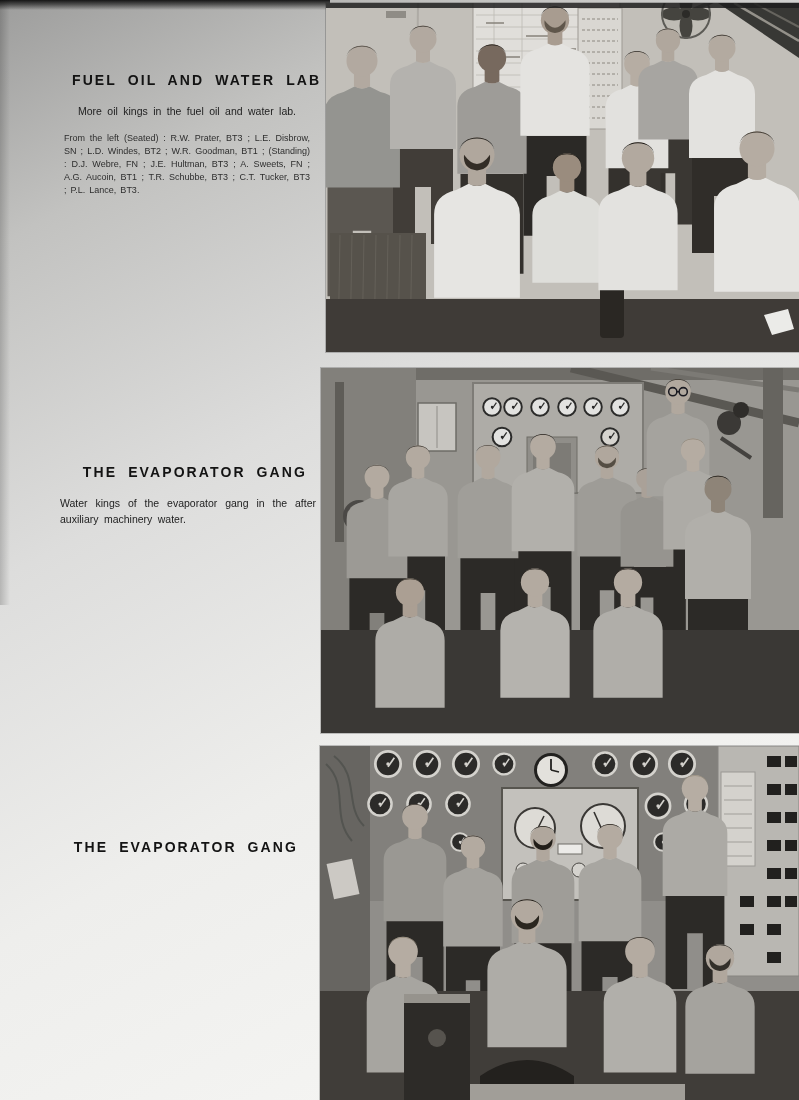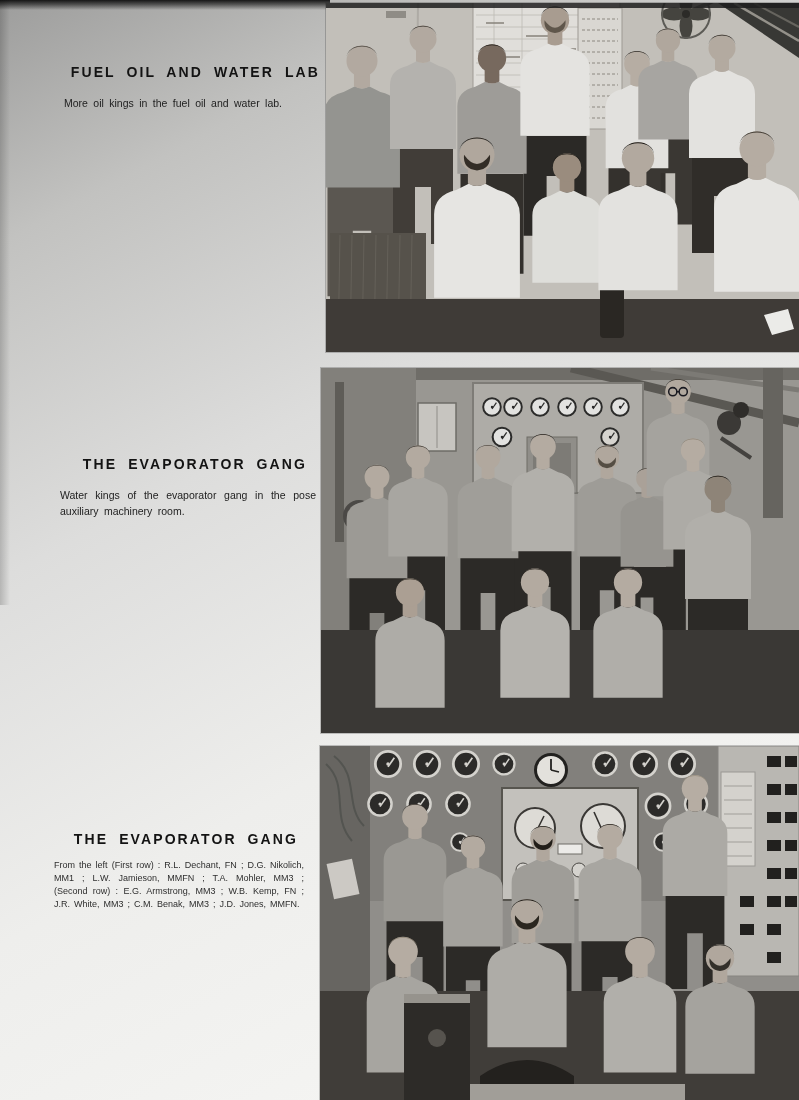--- a/index.html
+++ b/index.html
@@ -7,28 +7,28 @@
     width:799px;height:1100px;position:relative;overflow:hidden;
     font-family:"Liberation Sans", sans-serif;
     background:linear-gradient(152deg,#9d9d9c 0%,#c2c2c0 16%,#dddddc 38%,#eeeeec 62%,#f4f4f2 85%,#f5f5f3 100%);
   }
   .top-edge{position:absolute;left:0;top:0;width:330px;height:10px;
     background:linear-gradient(180deg,rgba(10,10,10,.92) 0%,rgba(10,10,10,.55) 45%,rgba(10,10,10,0) 100%);}
   .left-edge{position:absolute;left:0;top:0;width:10px;height:55%;
     background:linear-gradient(90deg,rgba(0,0,0,.18),rgba(0,0,0,0));}
   .tblock{position:absolute;color:#1c1c1c;}
   .head{
-    margin:0;font-size:14px;font-weight:bold;letter-spacing:2.1px;word-spacing:5px;
+    margin:8px;font-size:14px;font-weight:bold;letter-spacing:2.1px;word-spacing:5px;
     color:#131313;text-align:right;white-space:nowrap;
   }
   .caption{
     margin:16px 0 0 0;font-size:10.5px;line-height:15.5px;color:#222;
     text-align:justify;word-spacing:2.5px;
   }
-  .caption--center{}
+  .caption--center{text-align:center;}
   .names{
     margin:12px 0 0 0;font-size:9px;line-height:13.1px;color:#2e2e2e;
     text-align:justify;word-spacing:1.5px;
   }
   #sec1{left:64px;top:64px;width:246px;}
   #sec1 .head{margin-right:-10px;}
   #sec2{left:60px;top:456px;width:256px;}
   #sec2 .head{margin-right:9px;}
   #sec3{left:54px;top:831px;width:250px;}
   #sec3 .head{margin-right:6px;}
@@ -75,30 +75,30 @@
     </g>
   </defs>
 </svg>
 
 <div class="top-edge"></div>
 <div class="left-edge"></div>
 
 <section class="tblock" id="sec1">
   <h2 class="head">FUEL OIL AND WATER LAB</h2>
   <p class="caption caption--center">More oil kings in the fuel oil and water lab.</p>
+  <p class="names">From the left (Seated) :  R.W. Prater, BT3 ; L.E. Disbrow, SN ; L.D. Windes, BT2 ; W.R. Goodman, BT1 ; (Standing) : D.J. Webre, FN ; J.E. Hultman, BT3 ; A. Sweets, FN ; A.G. Aucoin, BT1 ; T.R. Schubbe, BT3 ; C.T. Tucker, BT3 ; P.L. Lance, BT3.</p>
 </section>
 
 <section class="tblock" id="sec2">
   <h2 class="head">THE EVAPORATOR GANG</h2>
-  <p class="caption">Water kings of the evaporator gang in the pose auxiliary machinery room.</p>
+  <p class="caption">Water kings of the evaporator gang in the after auxiliary machinery water.</p>
 </section>
 
 <section class="tblock" id="sec3">
   <h2 class="head">THE EVAPORATOR GANG</h2>
-  <p class="names">From the left (First row) :  R.L. Dechant, FN ; D.G. Nikolich, MM1 ; L.W. Jamieson, MMFN ; T.A. Mohler, MM3 ; (Second row) : E.G. Armstrong, MM3 ; W.B. Kemp, FN ; J.R. White, MM3 ; C.M. Benak, MM3 ; J.D. Jones, MMFN.</p>
 </section>
 
 <figure class="photo" style="left:326px;top:3px;width:473px;height:349px" role="img" aria-label="Black-and-white group photo of eleven oil kings in the fuel oil and water lab: four men seated in white T-shirts in front, seven standing behind in work shirts and T-shirts, with charts and an electric fan on the wall">
   <svg viewBox="0 0 473 349" preserveAspectRatio="none">
     <rect width="473" height="349" fill="#c2bfb9"></rect>
     <line x1="92" y1="0" x2="90" y2="160" stroke="#aeaba5" stroke-width="2"></line>
     <rect x="60" y="8" width="20" height="7" fill="#8f8c86"></rect>
 
     <rect x="147" y="-2" width="147" height="95" fill="#e0deda" stroke="#9d9a94"></rect>
     <g stroke="#bdbab4" stroke-width="0.8">

